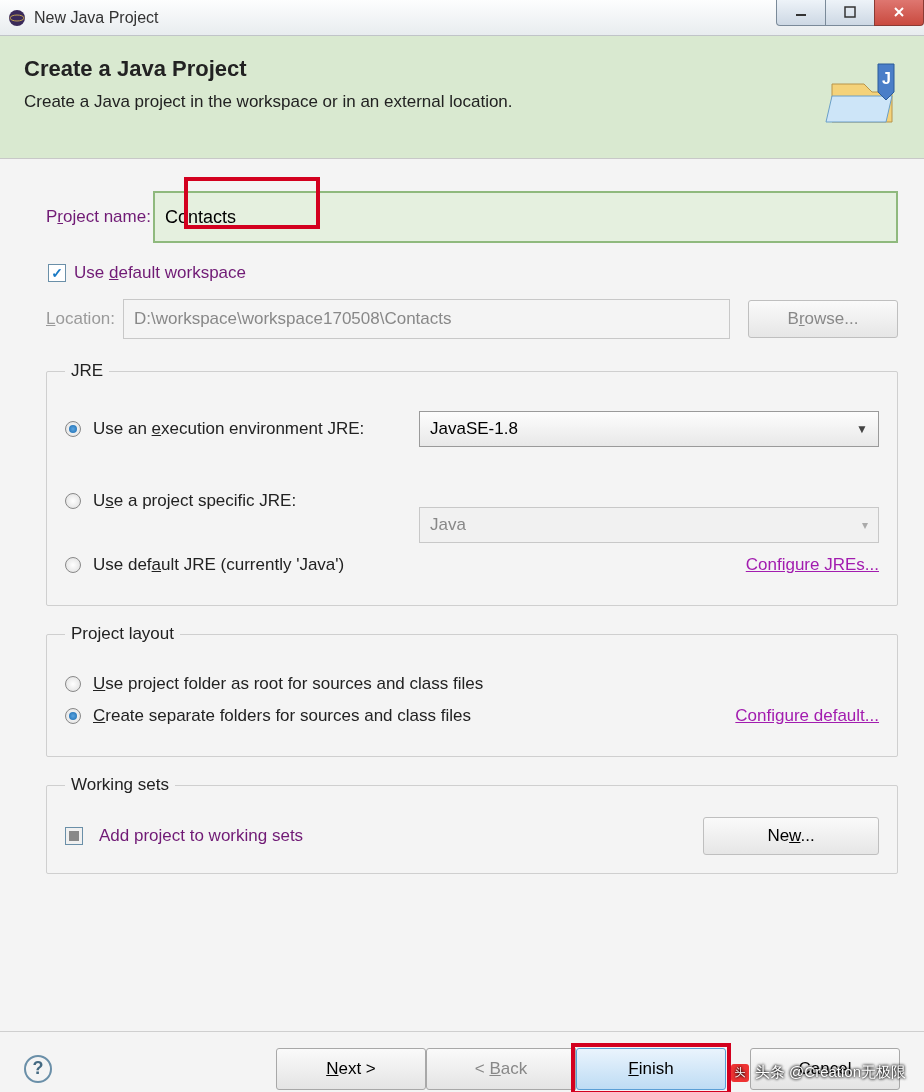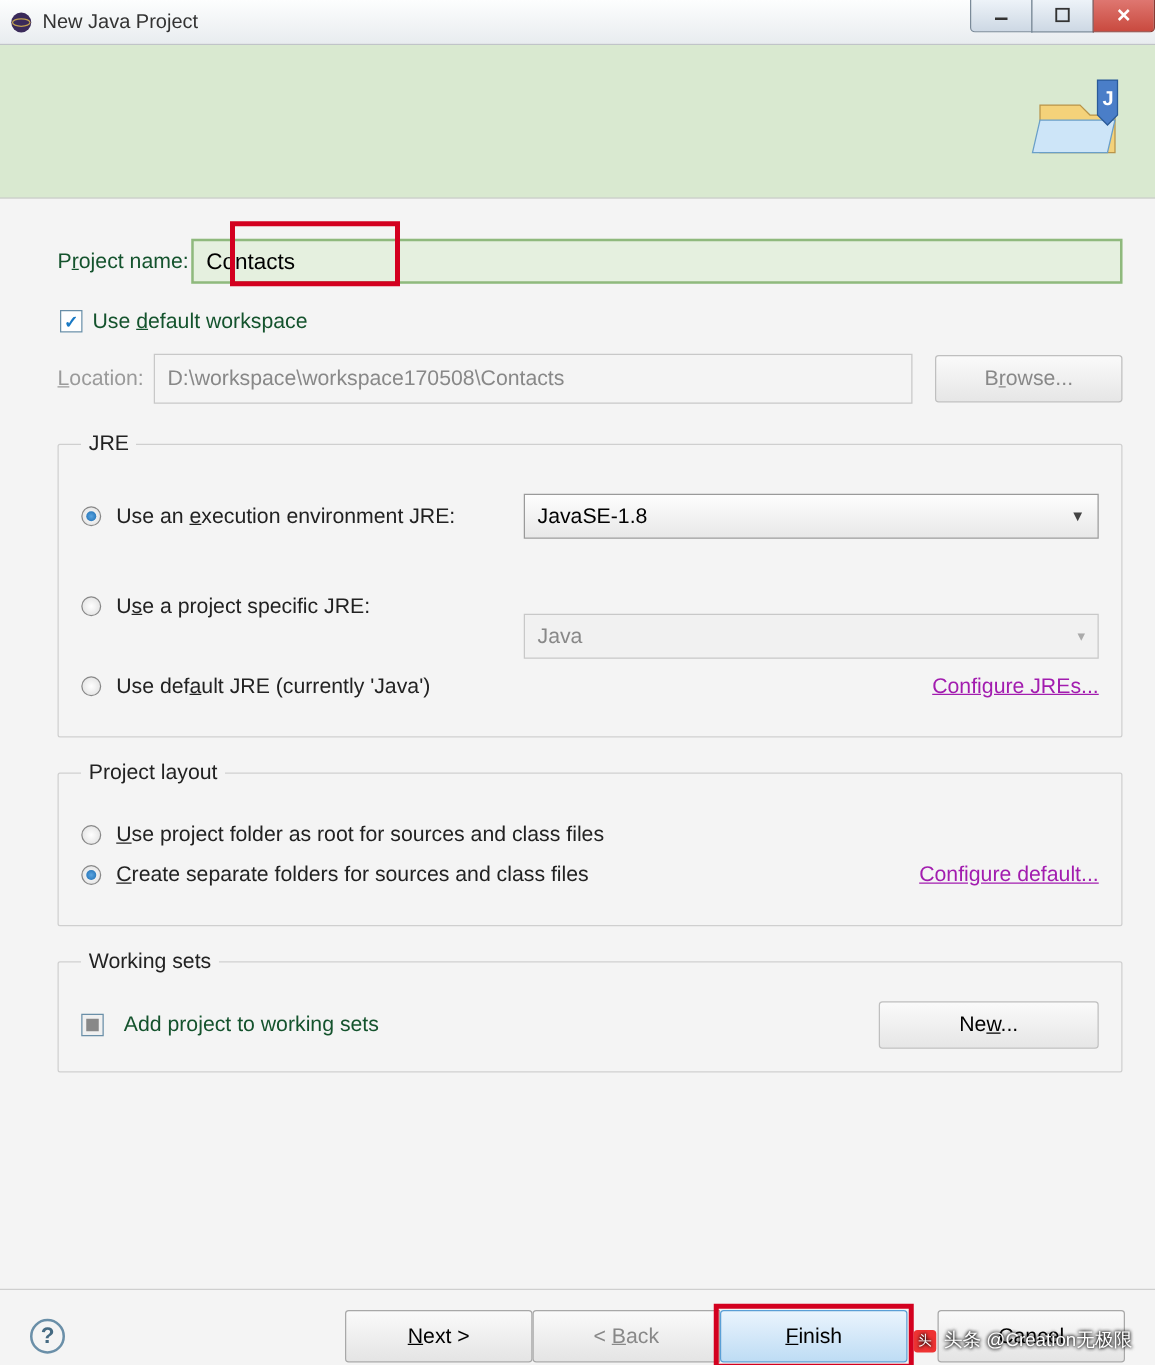--- a/index.html
+++ b/index.html
@@ -15,24 +15,24 @@
 .win-btn.close { border-bottom-right-radius: 4px; }
 
 .banner { background: #d9e9d0; padding: 20px 24px 26px 24px; border-bottom: 1px solid #c8c8c8; display: flex; align-items: flex-start; }
 .banner-text h1 { font-size: 22px; font-weight: bold; margin-bottom: 10px; color: #222; }
 .banner-text p { font-size: 17px; color: #222; }
 .banner-icon { margin-left: auto; }
 
 .content { padding: 24px 26px 0 46px; background: #f4f4f4; height: 946px; position: relative; }
 
 .row { display: flex; align-items: center; margin-bottom: 18px; }
-.label { font-size: 17px; color: #14532d; }
+.label { font-size: 17px; color: #701a75; }
 .underline { text-decoration: underline; }
 
-.proj-name-input { flex: 1; height: 36px; border: 2px solid #8fb97d; background: #e5f0df; padding: 0 10px; font-size: 18px; margin-left: 2px; }
+.proj-name-input { flex: 1; height: 52px; border: 2px solid #8fb97d; background: #e5f0df; padding: 0 10px; font-size: 18px; margin-left: 2px; }
 .highlight-red { border: 4px solid #d3001f; position: absolute; pointer-events: none; }
 
 .checkbox-row { display: flex; align-items: center; margin: 20px 0 16px 2px; }
 .checkbox { width: 18px; height: 18px; border: 1px solid #6a8fa8; background: #fff; display: flex; align-items: center; justify-content: center; margin-right: 8px; color: #1979c4; font-weight: bold; font-size: 14px; }
 .checkbox.indeterminate::after { content: ""; width: 10px; height: 10px; background: #888; }
 
 .loc-row { display: flex; align-items: center; margin-bottom: 22px; }
 .loc-label { color: #9a9a9a; font-size: 17px; margin-right: 8px; }
 .loc-input { flex: 1; height: 40px; border: 1px solid #c8c8c8; background: #f4f4f4; color: #888; padding: 0 10px; font-size: 17px; }
 .browse-btn { width: 150px; height: 38px; margin-left: 18px; border: 1px solid #bfbfbf; background: linear-gradient(#fafafa,#e6e6e6); color: #888; border-radius: 3px; font-size: 17px; }
@@ -86,20 +86,24 @@
       </div>
     <div class="win-btn close">
         <svg width="12" height="12">
           <path d="M2 2 L10 10 M10 2 L2 10" stroke="#fff" stroke-width="2"></path>
         </svg>
       </div>
   </div>
 </div>
 
 <div class="banner">
+  <div class="banner-text">
+    <h1>Create a Java Project</h1>
+    <p>Create a Java project in the workspace or in an external location.</p>
+  </div>
   <svg class="banner-icon" width="76" height="76" viewBox="0 0 76 76">
     <path d="M8 28 L40 28 L48 36 L68 36 L68 66 L8 66 Z" fill="#f4d27a" stroke="#b8944a"></path>
     <path d="M8 40 L68 40 L62 66 L2 66 Z" fill="#cde5f8" stroke="#6a9fc8"></path>
     <path d="M54 8 L54 36 L62 44 L70 36 L70 8 Z" fill="#4a7ec8" stroke="#2a5a98"></path>
     <text x="58" y="28" font-size="16" fill="#fff" font-weight="bold">J</text>
   </svg>
 </div>
 
 <div class="content">
 

